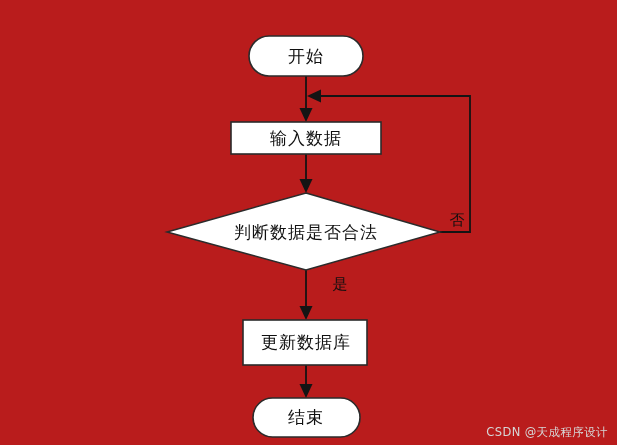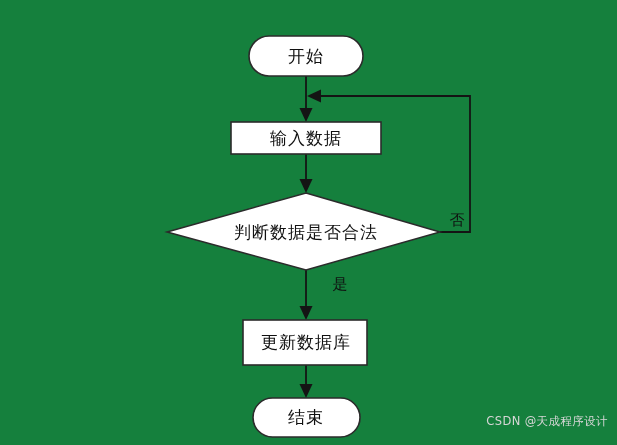--- a/index.html
+++ b/index.html
@@ -11,21 +11,21 @@
   body {
     width: 617px;
     height: 445px;
     overflow: hidden;
     font-family: "DejaVu Sans", "Liberation Sans", sans-serif;
   }
   #canvas {
     position: relative;
     width: 617px;
     height: 445px;
-    background: #15803d;
+    background: #b91c1c;
   }
   #flow-svg {
     position: absolute;
     left: 0;
     top: 0;
     width: 617px;
     height: 445px;
     display: block;
   }
   .node-shape {
@@ -56,21 +56,21 @@
   .edge-label {
     fill: #101010;
     font-family: "DejaVu Sans", "Liberation Sans", sans-serif;
     font-size: 15px;
     text-anchor: middle;
     dominant-baseline: middle;
   }
   .watermark {
     position: absolute;
     right: 9px;
-    bottom: 16px;
+    bottom: 5px;
     font-family: "DejaVu Sans", "Liberation Sans", sans-serif;
     font-size: 11.5px;
     color: #d6d6d6;
     letter-spacing: 0.4px;
     white-space: nowrap;
     user-select: none;
   }
 </style>
 </head>
 <body>

